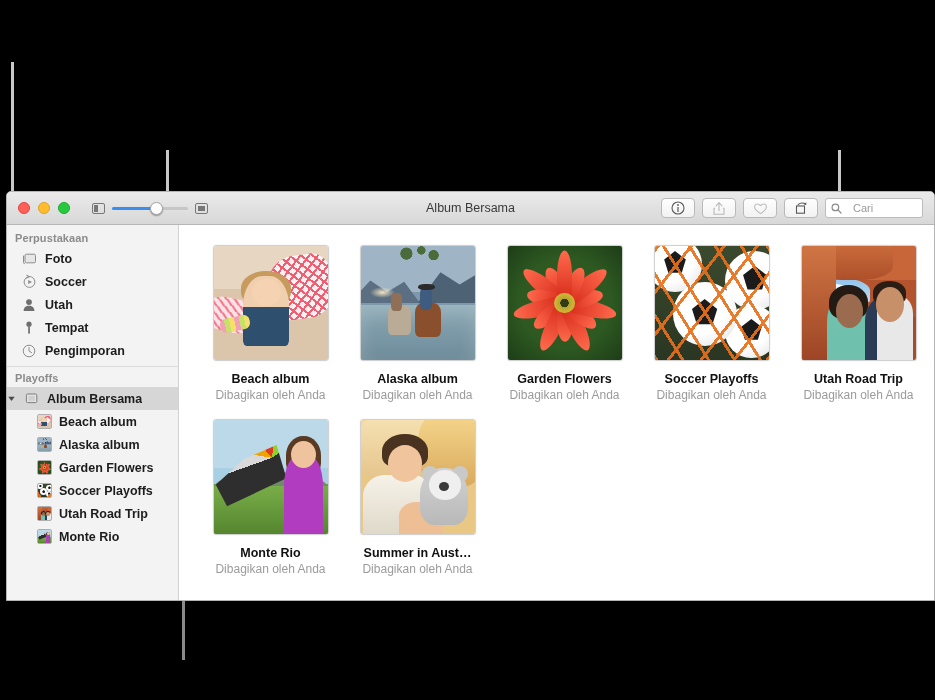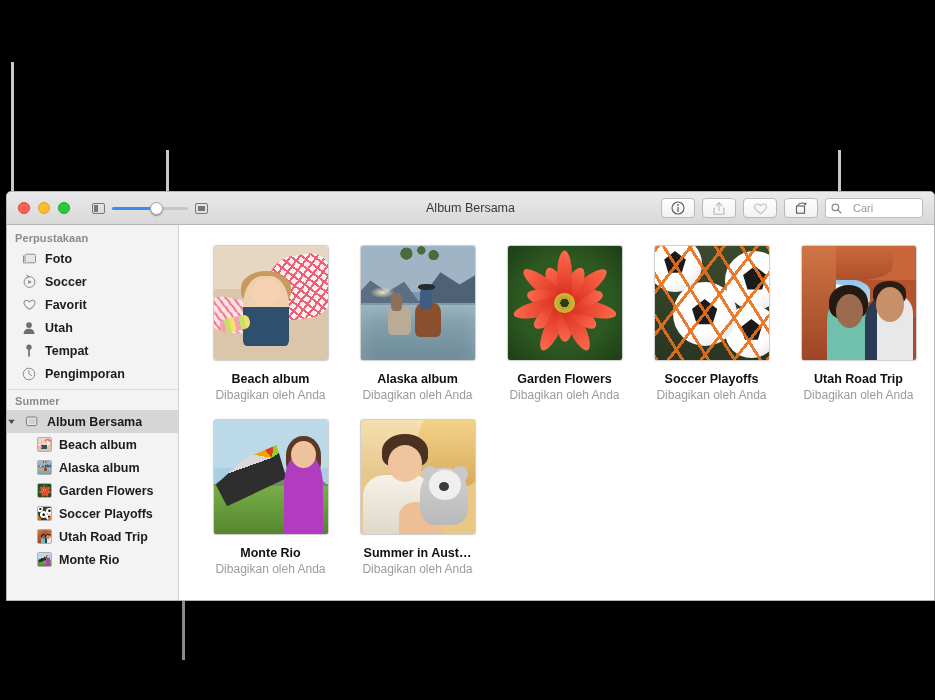--- a/index.html
+++ b/index.html
@@ -346,28 +346,20 @@
           <span class="sb-icon">
             <svg width="15" height="15" viewBox="0 0 15 15">
               <circle cx="7.5" cy="8" r="5.4" fill="none" stroke="#8d8d8d" stroke-width="1"></circle>
               <path d="M7.5 2.6 L4.6 1.2 M7.5 2.6 L4.6 4.2" fill="none" stroke="#8d8d8d" stroke-width="1" stroke-linecap="round"></path>
               <path d="M6.2 6 L10 8 L6.2 10 Z" fill="#8d8d8d"></path>
             </svg>
           </span>
           <span class="lbl">Soccer</span>
         </div>
 
-        <div class="sb-row">
-          <span class="sb-icon">
-            <svg width="15" height="13" viewBox="0 0 15 13">
-              <path d="M7.5 11.4 C2.3 8 1.4 5.7 2.2 3.8 C3 1.9 5.6 1.7 7.5 3.9 C9.4 1.7 12 1.9 12.8 3.8 C13.6 5.7 12.7 8 7.5 11.4 Z" fill="none" stroke="#8d8d8d" stroke-width="1.1" stroke-linejoin="round"></path>
-            </svg>
-          </span>
-          <span class="lbl">Favorit</span>
-        </div>
 
         <div class="sb-row">
           <span class="sb-icon">
             <svg width="14" height="14" viewBox="0 0 14 14">
               <circle cx="7" cy="4.1" r="2.9" fill="#6e6e6e"></circle>
               <path d="M1.6 13 C1.6 9.4 4 7.7 7 7.7 C10 7.7 12.4 9.4 12.4 13 Z" fill="#6e6e6e"></path>
             </svg>
           </span>
           <span class="lbl">Utah</span>
         </div>
@@ -387,21 +379,21 @@
             <svg width="14" height="14" viewBox="0 0 14 14">
               <circle cx="7" cy="7" r="5.8" fill="none" stroke="#8d8d8d" stroke-width="1"></circle>
               <path d="M7 3.6 V7 L9.6 8.6" fill="none" stroke="#8d8d8d" stroke-width="1" stroke-linecap="round"></path>
             </svg>
           </span>
           <span class="lbl">Pengimporan</span>
         </div>
 
         <div class="sb-divider"></div>
 
-        <div class="sec-header">Summer</div>
+        <div class="sec-header">Playoffs</div>
 
 
         <div class="sb-row sel" style="padding-left:8px;">
           <span class="twisty">
             <svg width="9" height="9" viewBox="0 0 9 9">
                 <path d="M1.3 2.7 L7.7 2.7 L4.5 7 Z" fill="#4a4a4a"></path>
               </svg>
           </span>
           <span class="sb-icon">
             <svg width="15" height="13" viewBox="0 0 15 13">

